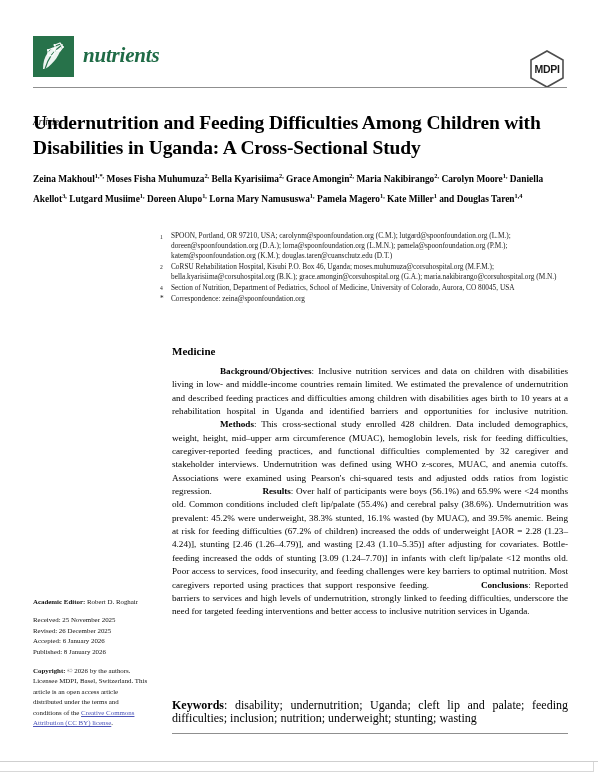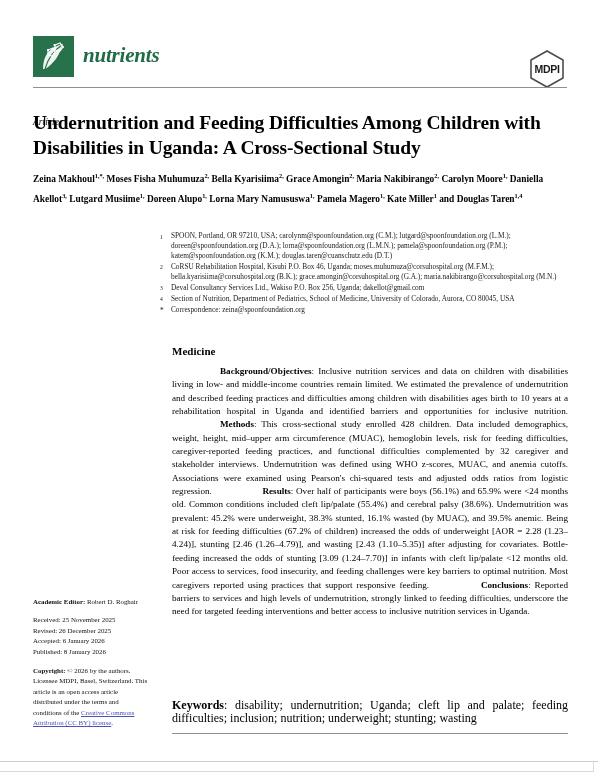--- a/index.html
+++ b/index.html
@@ -242,24 +242,20 @@
   <div class="affiliations">
         <div class="aff-row">
           <div class="aff-mark">1</div>
           <div class="aff-text">SPOON, Portland, OR 97210, USA; carolynm@spoonfoundation.org (C.M.); lutgard@spoonfoundation.org (L.M.); doreen@spoonfoundation.org (D.A.); lorna@spoonfoundation.org (L.M.N.); pamela@spoonfoundation.org (P.M.); katem@spoonfoundation.org (K.M.); douglas.taren@cuanschutz.edu (D.T.)</div>
         </div>
         <div class="aff-row">
           <div class="aff-mark">2</div>
           <div class="aff-text">CoRSU Rehabilitation Hospital, Kisubi P.O. Box 46, Uganda; moses.muhumuza@corsuhospital.org (M.F.M.); bella.kyarisiima@corsuhospital.org (B.K.); grace.amongin@corsuhospital.org (G.A.); maria.nakibirango@corsuhospital.org (M.N.)</div>
         </div>
         <div class="aff-row">
-          <div class="aff-mark">3</div>
-          <div class="aff-text">Deval Consultancy Services Ltd., Wakiso P.O. Box 256, Uganda; dakellot@gmail.com</div>
-        </div>
-        <div class="aff-row">
           <div class="aff-mark">4</div>
           <div class="aff-text">Section of Nutrition, Department of Pediatrics, School of Medicine, University of Colorado, Aurora, CO 80045, USA</div>
         </div>
         <div class="aff-row">
           <div class="aff-mark star">*</div>
           <div class="aff-text">Correspondence: zeina@spoonfoundation.org</div>
         </div>
       </div>
 
   <div class="sidebar">

